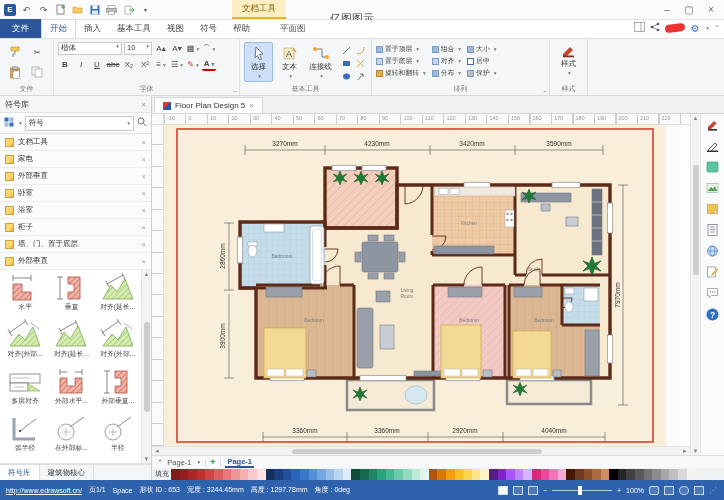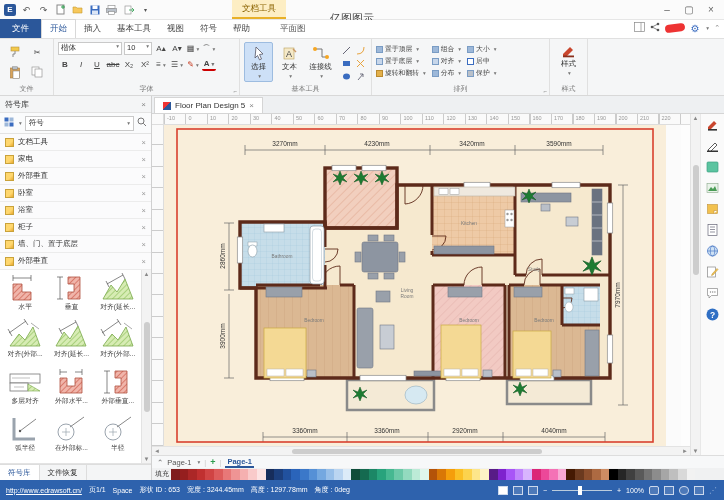--- a/index.html
+++ b/index.html
@@ -577,21 +577,21 @@
             </div>
         </div>
         <div class="vscroll">
           <span class="scroll-arrow">▲</span>
           <div class="vthumb" style="height:90px"></div>
           <span class="scroll-arrow">▼</span>
         </div>
       </div>
       <div class="lp-tabs">
         <div class="lp-tab active">符号库</div>
-        <div class="lp-tab">文件恢复</div>
+        <div class="lp-tab">建筑物核心</div>
       </div>
     </div>
 
     <div class="center">
       <div class="doctab-bar">
         <div class="doctab">
           <span class="ico"></span>
           <span>Floor Plan Design 5</span>
           <span class="x">×</span>
         </div>

